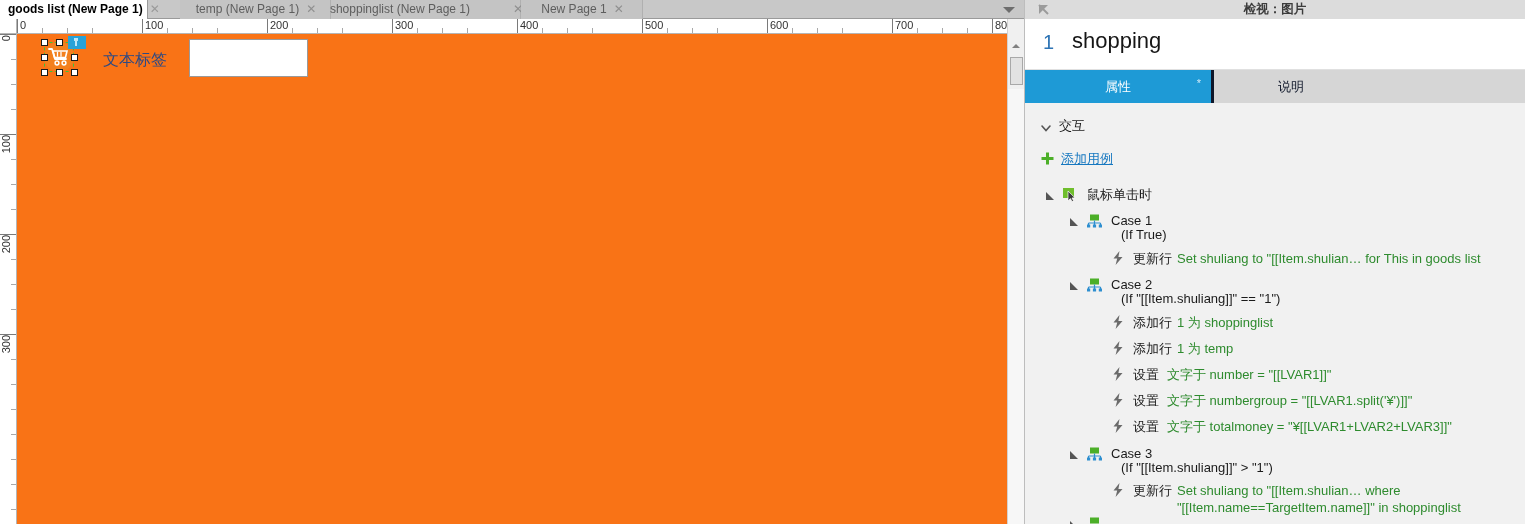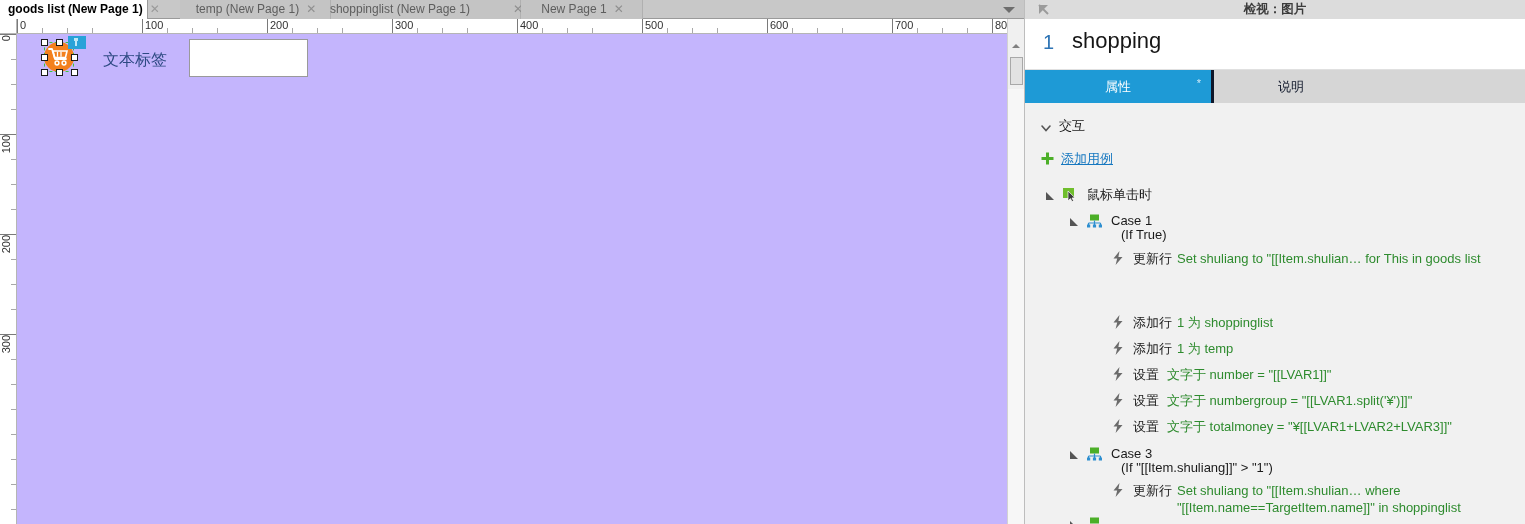--- a/index.html
+++ b/index.html
@@ -38,21 +38,21 @@
            border-right:1px solid #b5b5b5;box-sizing:border-box;overflow:hidden;}
   .rh-major{position:absolute;top:0;width:1px;height:15px;background:#7a7a7a;}
   .rh-minor{position:absolute;top:9px;width:1px;height:6px;background:#a8a8a8;}
   .rh-lab{position:absolute;top:1px;font-size:11px;color:#333;line-height:11px;padding-left:3px;}
   .rv-major{position:absolute;left:0;height:1px;width:17px;background:#7a7a7a;}
   .rv-minor{position:absolute;left:11px;height:1px;width:6px;background:#a8a8a8;}
   .rv-lab{position:absolute;left:1px;font-size:11px;color:#333;line-height:11px;
           writing-mode:vertical-rl;transform:rotate(180deg);}
 
   
-  .canvas{position:absolute;left:17px;top:34px;width:990px;height:490px;background:#c4b5fd;overflow:hidden;}
+  .canvas{position:absolute;left:17px;top:34px;width:990px;height:490px;background:#f97316;overflow:hidden;}
 
   
   .cart-wrap{position:absolute;left:21px;top:2px;width:42px;height:42px;}
   .cart-circle{position:absolute;left:6px;top:6px;width:30px;height:30px;border-radius:50%;
                background:#f3801e;}
   .cart-svg{position:absolute;left:10px;top:11px;}
   .sel-box{position:absolute;left:6px;top:6px;width:30px;height:30px;
            border:1px dashed #3ec43e;box-sizing:border-box;}
   .hnd{position:absolute;width:7px;height:7px;background:#fff;border:1px solid #1a1a1a;box-sizing:border-box;}
   .badge{position:absolute;left:30px;top:0px;width:18px;height:13px;background:#28a2d8;}
@@ -328,68 +328,82 @@
       </div>
 
       <div class="trow" style="top:147px;height:18px;">
         <svg class="tico" style="left:86px;top:1px;" viewBox="0 0 15 14">
           <path d="M8.5 0 L2.5 7.6 L6.2 7.6 L4.6 14 L11.5 5.9 L7.4 5.9 Z" fill="#6b6b6b"></path>
         </svg>
         <span class="actxt blk" style="left:108px;top:0px;">更新行</span>
         <span class="actxt grn" style="left:152px;top:0px;">Set shuliang to "[[Item.shulian… for This in goods list</span>
       </div>
 
-
-      <div class="trow" style="top:211px;height:18px;">
-        <svg class="tico" style="left:86px;top:1px;" viewBox="0 0 15 14">
-          <path d="M8.5 0 L2.5 7.6 L6.2 7.6 L4.6 14 L11.5 5.9 L7.4 5.9 Z" fill="#6b6b6b"></path>
-        </svg>
-        <span class="actxt blk" style="left:108px;top:0px;">添加行</span>
-        <span class="actxt grn" style="left:152px;top:0px;">1 为 shoppinglist</span>
-      </div>
-      <div class="trow" style="top:237px;height:18px;">
-        <svg class="tico" style="left:86px;top:1px;" viewBox="0 0 15 14">
-          <path d="M8.5 0 L2.5 7.6 L6.2 7.6 L4.6 14 L11.5 5.9 L7.4 5.9 Z" fill="#6b6b6b"></path>
-        </svg>
-        <span class="actxt blk" style="left:108px;top:0px;">添加行</span>
-        <span class="actxt grn" style="left:152px;top:0px;">1 为 temp</span>
-      </div>
-      <div class="trow" style="top:263px;height:18px;">
-        <svg class="tico" style="left:86px;top:1px;" viewBox="0 0 15 14">
-          <path d="M8.5 0 L2.5 7.6 L6.2 7.6 L4.6 14 L11.5 5.9 L7.4 5.9 Z" fill="#6b6b6b"></path>
-        </svg>
-        <span class="actxt blk" style="left:108px;top:0px;">设置</span>
-        <span class="actxt grn" style="left:142px;top:0px;">文字于 number = "[[LVAR1]]"</span>
-      </div>
-      <div class="trow" style="top:289px;height:18px;">
-        <svg class="tico" style="left:86px;top:1px;" viewBox="0 0 15 14">
-          <path d="M8.5 0 L2.5 7.6 L6.2 7.6 L4.6 14 L11.5 5.9 L7.4 5.9 Z" fill="#6b6b6b"></path>
-        </svg>
-        <span class="actxt blk" style="left:108px;top:0px;">设置</span>
-        <span class="actxt grn" style="left:142px;top:0px;">文字于 numbergroup = "[[LVAR1.split('¥')]]"</span>
-      </div>
-      <div class="trow" style="top:315px;height:18px;">
-        <svg class="tico" style="left:86px;top:1px;" viewBox="0 0 15 14">
-          <path d="M8.5 0 L2.5 7.6 L6.2 7.6 L4.6 14 L11.5 5.9 L7.4 5.9 Z" fill="#6b6b6b"></path>
-        </svg>
-        <span class="actxt blk" style="left:108px;top:0px;">设置</span>
-        <span class="actxt grn" style="left:142px;top:0px;">文字于 totalmoney = "¥[[LVAR1+LVAR2+LVAR3]]"</span>
-      </div>
-
-      <div class="trow" style="top:342px;height:30px;">
+      <div class="trow" style="top:173px;height:30px;">
         <svg class="disc" style="left:44px;top:5px;" viewBox="0 0 10 10">
           <path d="M1 1 L9 9 L1 9 Z" fill="#555"></path>
         </svg>
         <svg class="tico" style="left:62px;top:2px;" viewBox="0 0 15 14">
           <rect x="3" y="0.5" width="9" height="6" fill="#4caf28"></rect>
           <path d="M7.5 6.5 L7.5 9 M1.5 9 L13.5 9 M1.5 9 L1.5 11 M13.5 9 L13.5 11 M7.5 9 L7.5 11" stroke="#2e8fd0" stroke-width="1.2" fill="none"></path>
           <rect x="0" y="10.5" width="3.2" height="3" fill="#2e8fd0"></rect>
           <rect x="5.9" y="10.5" width="3.2" height="3" fill="#2e8fd0"></rect>
           <rect x="11.8" y="10.5" width="3.2" height="3" fill="#2e8fd0"></rect>
         </svg>
+        <span class="ttxt" style="left:86px;top:0px;">Case 2</span>
+        <span class="tsub" style="left:96px;top:14px;">(If "[[Item.shuliang]]" == "1")</span>
+      </div>
+
+      <div class="trow" style="top:211px;height:18px;">
+        <svg class="tico" style="left:86px;top:1px;" viewBox="0 0 15 14">
+          <path d="M8.5 0 L2.5 7.6 L6.2 7.6 L4.6 14 L11.5 5.9 L7.4 5.9 Z" fill="#6b6b6b"></path>
+        </svg>
+        <span class="actxt blk" style="left:108px;top:0px;">添加行</span>
+        <span class="actxt grn" style="left:152px;top:0px;">1 为 shoppinglist</span>
+      </div>
+      <div class="trow" style="top:237px;height:18px;">
+        <svg class="tico" style="left:86px;top:1px;" viewBox="0 0 15 14">
+          <path d="M8.5 0 L2.5 7.6 L6.2 7.6 L4.6 14 L11.5 5.9 L7.4 5.9 Z" fill="#6b6b6b"></path>
+        </svg>
+        <span class="actxt blk" style="left:108px;top:0px;">添加行</span>
+        <span class="actxt grn" style="left:152px;top:0px;">1 为 temp</span>
+      </div>
+      <div class="trow" style="top:263px;height:18px;">
+        <svg class="tico" style="left:86px;top:1px;" viewBox="0 0 15 14">
+          <path d="M8.5 0 L2.5 7.6 L6.2 7.6 L4.6 14 L11.5 5.9 L7.4 5.9 Z" fill="#6b6b6b"></path>
+        </svg>
+        <span class="actxt blk" style="left:108px;top:0px;">设置</span>
+        <span class="actxt grn" style="left:142px;top:0px;">文字于 number = "[[LVAR1]]"</span>
+      </div>
+      <div class="trow" style="top:289px;height:18px;">
+        <svg class="tico" style="left:86px;top:1px;" viewBox="0 0 15 14">
+          <path d="M8.5 0 L2.5 7.6 L6.2 7.6 L4.6 14 L11.5 5.9 L7.4 5.9 Z" fill="#6b6b6b"></path>
+        </svg>
+        <span class="actxt blk" style="left:108px;top:0px;">设置</span>
+        <span class="actxt grn" style="left:142px;top:0px;">文字于 numbergroup = "[[LVAR1.split('¥')]]"</span>
+      </div>
+      <div class="trow" style="top:315px;height:18px;">
+        <svg class="tico" style="left:86px;top:1px;" viewBox="0 0 15 14">
+          <path d="M8.5 0 L2.5 7.6 L6.2 7.6 L4.6 14 L11.5 5.9 L7.4 5.9 Z" fill="#6b6b6b"></path>
+        </svg>
+        <span class="actxt blk" style="left:108px;top:0px;">设置</span>
+        <span class="actxt grn" style="left:142px;top:0px;">文字于 totalmoney = "¥[[LVAR1+LVAR2+LVAR3]]"</span>
+      </div>
+
+      <div class="trow" style="top:342px;height:30px;">
+        <svg class="disc" style="left:44px;top:5px;" viewBox="0 0 10 10">
+          <path d="M1 1 L9 9 L1 9 Z" fill="#555"></path>
+        </svg>
+        <svg class="tico" style="left:62px;top:2px;" viewBox="0 0 15 14">
+          <rect x="3" y="0.5" width="9" height="6" fill="#4caf28"></rect>
+          <path d="M7.5 6.5 L7.5 9 M1.5 9 L13.5 9 M1.5 9 L1.5 11 M13.5 9 L13.5 11 M7.5 9 L7.5 11" stroke="#2e8fd0" stroke-width="1.2" fill="none"></path>
+          <rect x="0" y="10.5" width="3.2" height="3" fill="#2e8fd0"></rect>
+          <rect x="5.9" y="10.5" width="3.2" height="3" fill="#2e8fd0"></rect>
+          <rect x="11.8" y="10.5" width="3.2" height="3" fill="#2e8fd0"></rect>
+        </svg>
         <span class="ttxt" style="left:86px;top:0px;">Case 3</span>
         <span class="tsub" style="left:96px;top:14px;">(If "[[Item.shuliang]]" &gt; "1")</span>
       </div>
 
       <div class="trow" style="top:379px;height:34px;">
         <svg class="tico" style="left:86px;top:1px;" viewBox="0 0 15 14">
           <path d="M8.5 0 L2.5 7.6 L6.2 7.6 L4.6 14 L11.5 5.9 L7.4 5.9 Z" fill="#6b6b6b"></path>
         </svg>
         <span class="actxt blk" style="left:108px;top:0px;">更新行</span>
         <span class="actxt grn" style="left:152px;top:0px;">Set shuliang to "[[Item.shulian… where</span>

